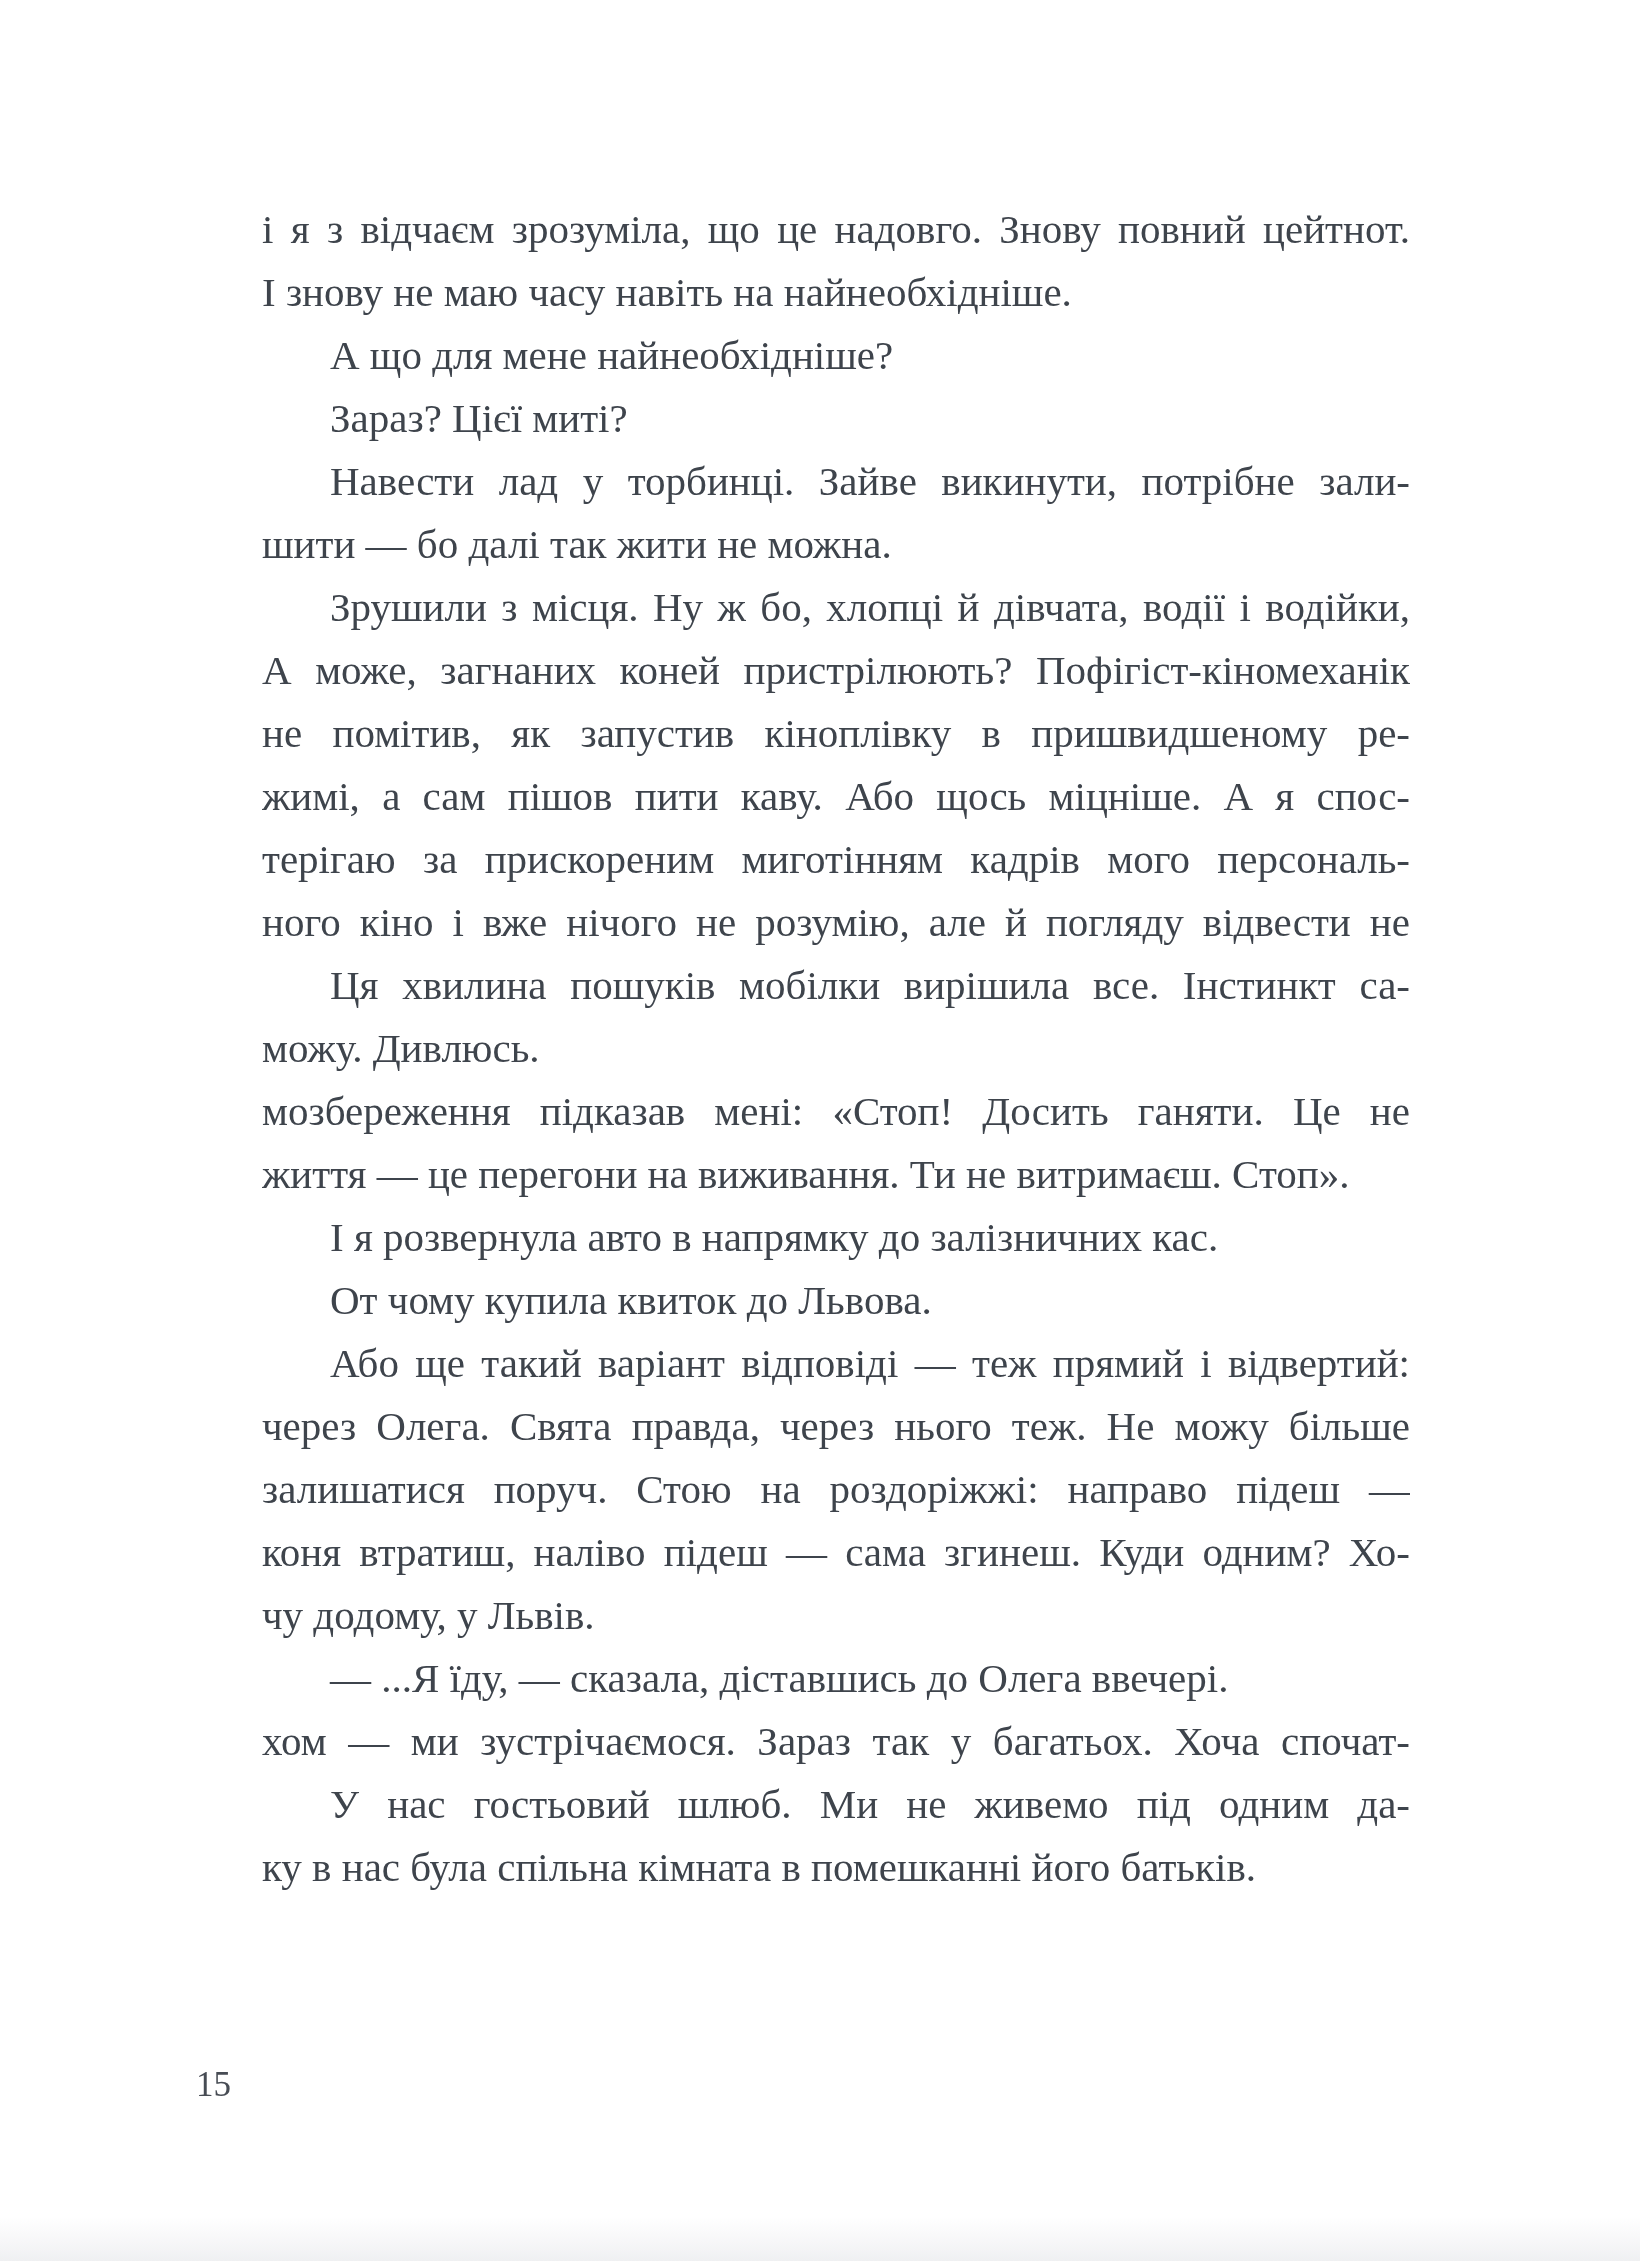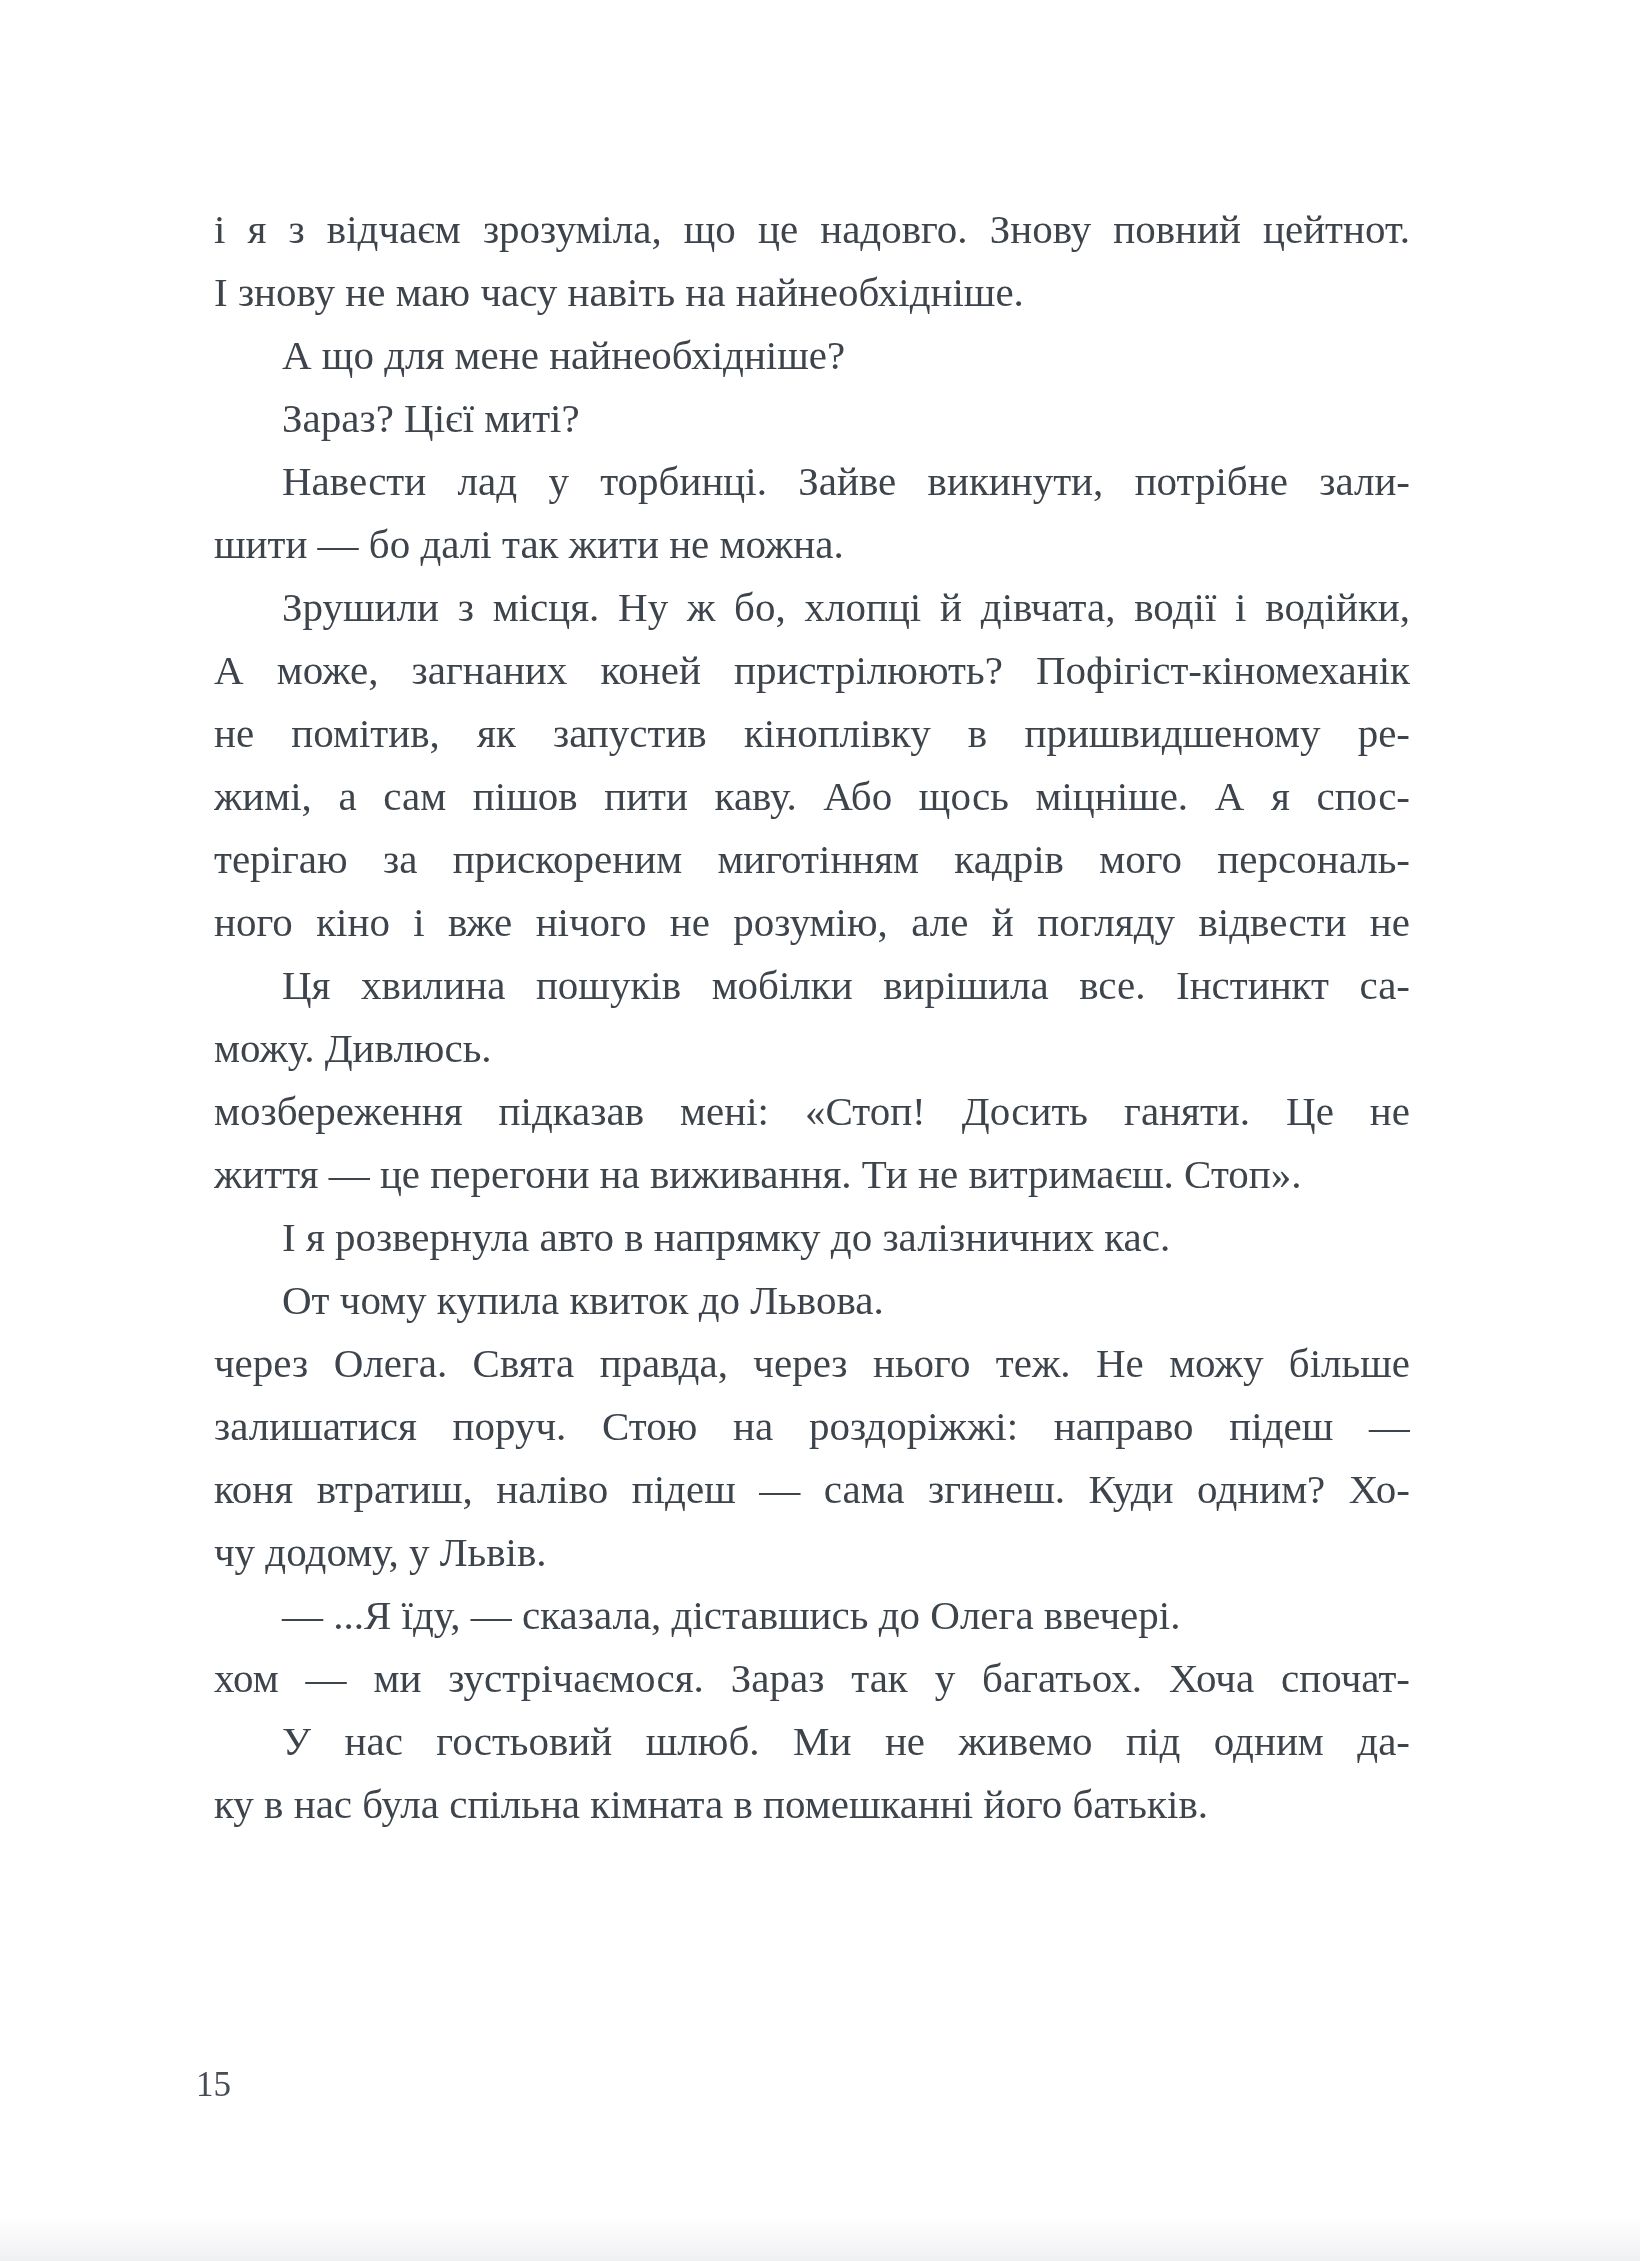--- a/index.html
+++ b/index.html
@@ -26,20 +26,21 @@
     width: 1196px;
     color: #3e444c;
     font-size: 41px;
   }
   .line {
     height: 63px;
     line-height: 63px;
     text-align: justify;
     text-align-last: justify;
     overflow: hidden;
+    margin-left: 48px;
   }
   .line.last {
     text-align: left;
     text-align-last: left;
   }
   .line.indent {
     text-indent: 68px;
   }
   .page-number {
     position: absolute;
@@ -79,20 +80,21 @@
       <div class="line">не помітив, як запустив кіноплівку в пришвидшеному ре-</div>
       <div class="line">жимі, а сам пішов пити каву. Або щось міцніше. А я спос-</div>
       <div class="line">терігаю за прискореним миготінням кадрів мого персональ-</div>
       <div class="line">ного кіно і вже нічого не розумію, але й погляду відвести не</div>
       <div class="line indent">Ця хвилина пошуків мобілки вирішила все. Інстинкт са-</div>
       <div class="line last">можу. Дивлюсь.</div>
       <div class="line">мозбереження підказав мені: «Стоп! Досить ганяти. Це не</div>
       <div class="line last">життя — це перегони на виживання. Ти не витримаєш. Стоп».</div>
       <div class="line indent last">І я розвернула авто в напрямку до залізничних кас.</div>
       <div class="line indent last">От чому купила квиток до Львова.</div>
+      <div class="line indent">Або ще такий варіант відповіді — теж прямий і відвертий:</div>
       <div class="line">через Олега. Свята правда, через нього теж. Не можу більше</div>
       <div class="line">залишатися поруч. Стою на роздоріжжі: направо підеш —</div>
       <div class="line">коня втратиш, наліво підеш — сама згинеш. Куди одним? Хо-</div>
       <div class="line last">чу додому, у Львів.</div>
       <div class="line indent last">— ...Я їду, — сказала, діставшись до Олега ввечері.</div>
       <div class="line">хом — ми зустрічаємося. Зараз так у багатьох. Хоча спочат-</div>
       <div class="line indent">У нас гостьовий шлюб. Ми не живемо під одним да-</div>
       <div class="line last">ку в нас була спільна кімната в помешканні його батьків.</div>
     </div>
   <div class="page-number">15</div>

